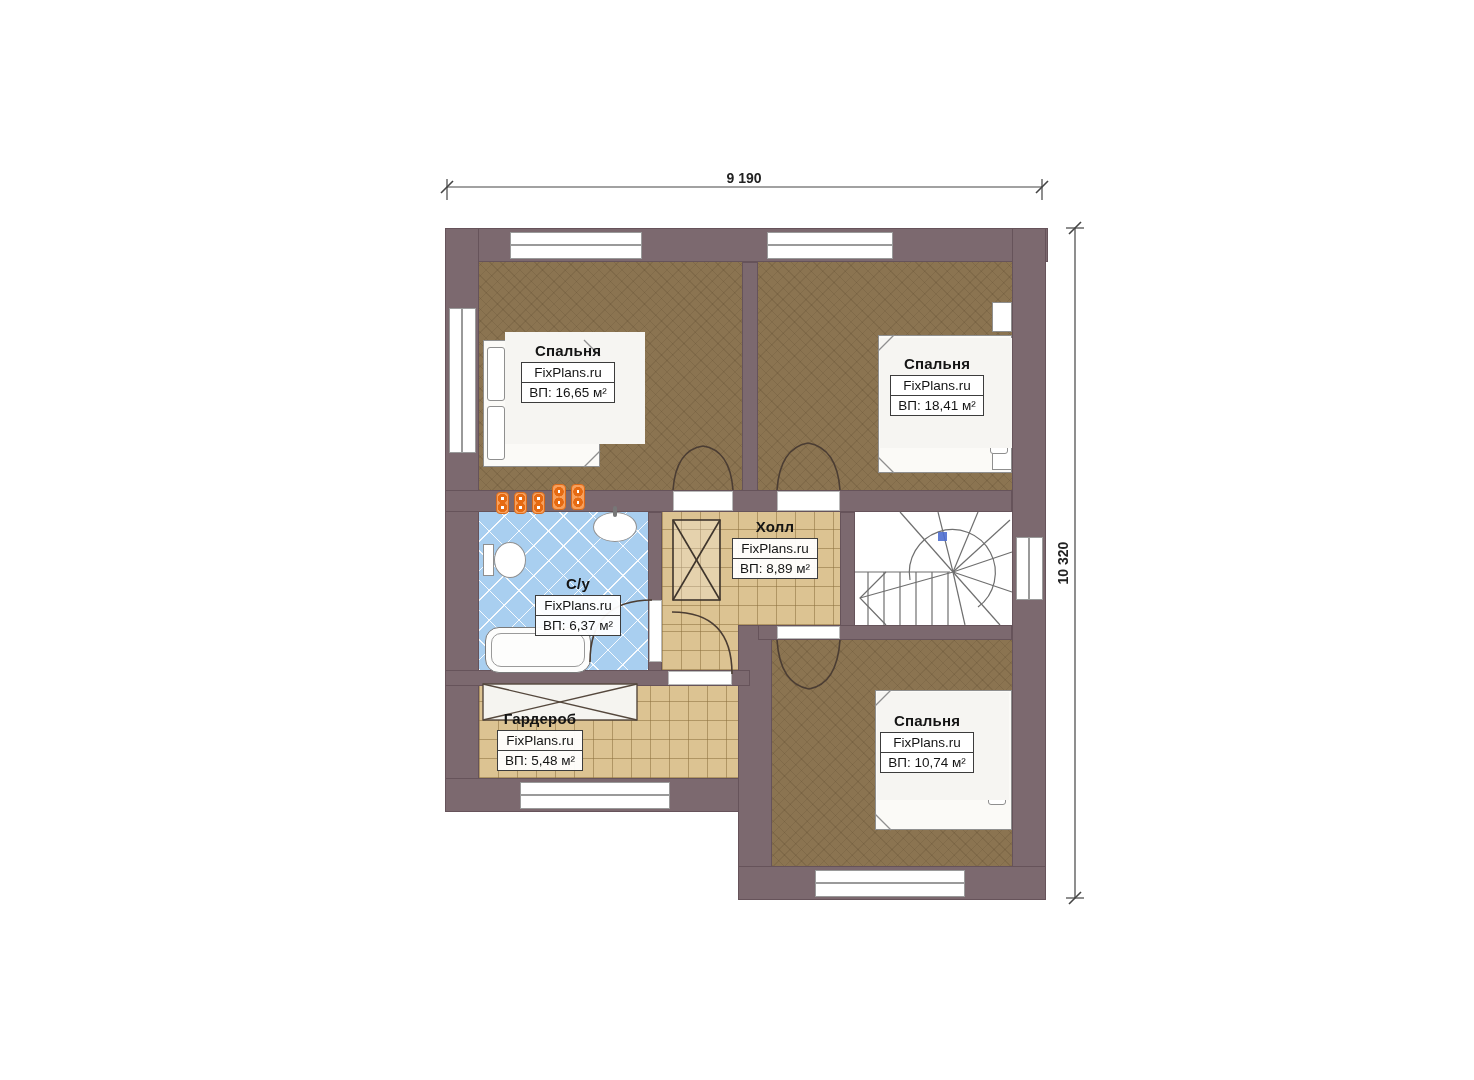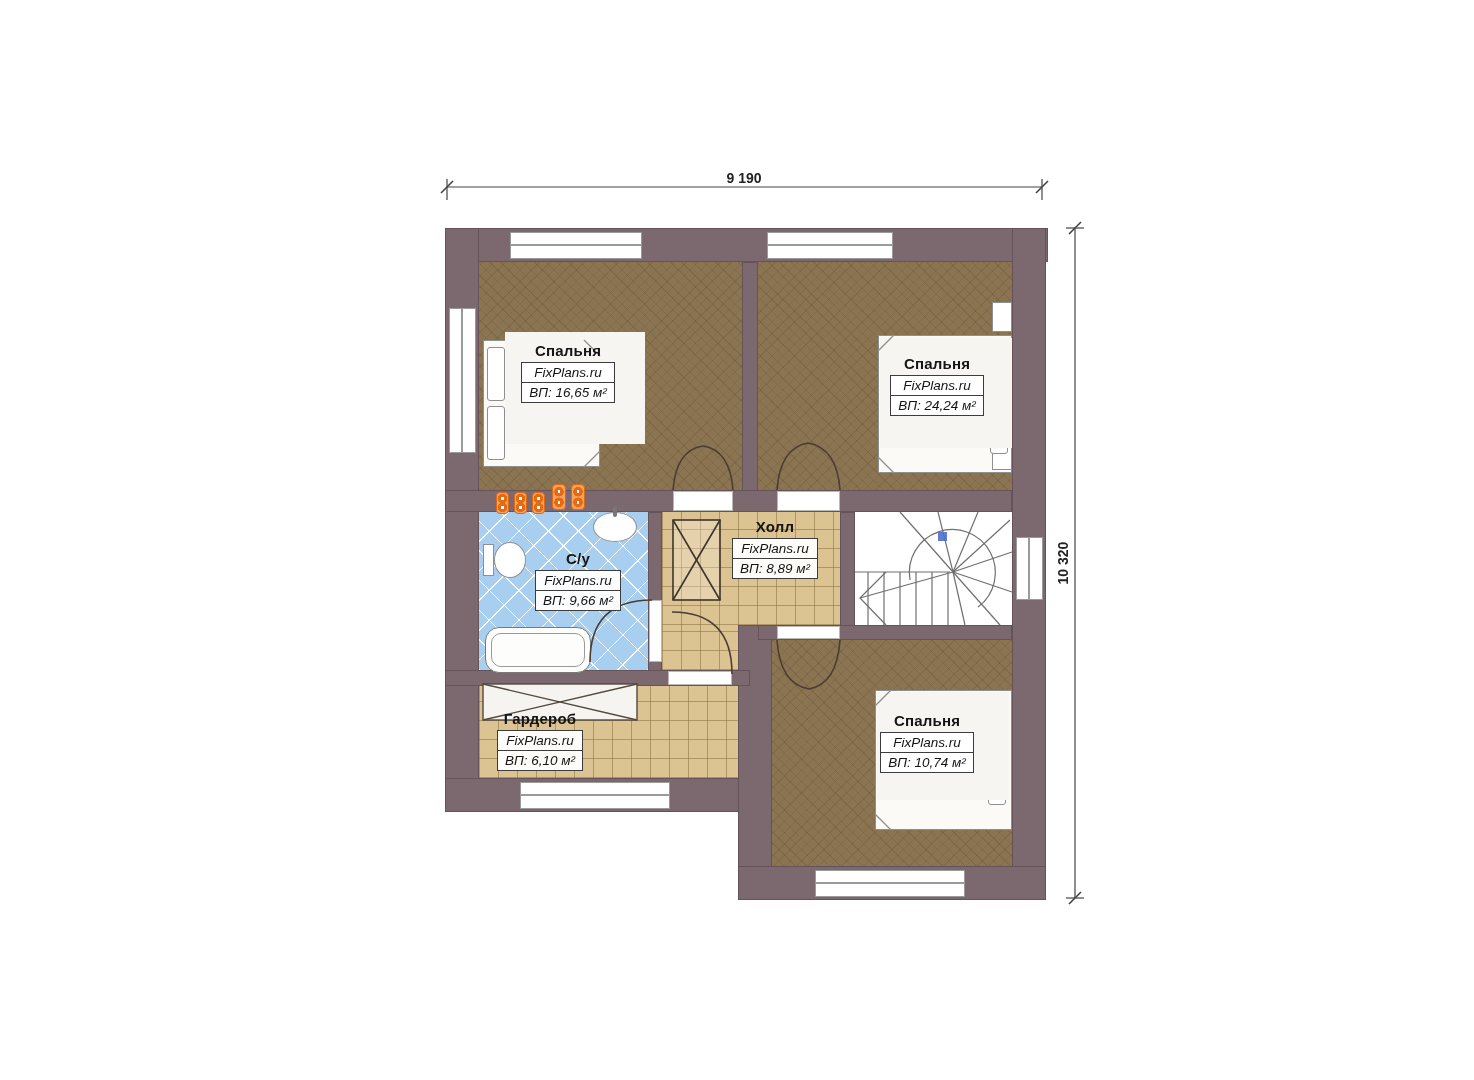--- a/index.html
+++ b/index.html
@@ -45,21 +45,21 @@
   .sink{background:#fff;border:1px solid #8f8f8f;border-radius:50%;z-index:4;}
   .faucet{background:#777;z-index:5;border-radius:2px;}
   .rad{background-color:#f7a05c;border:1px solid #d96a1a;border-radius:4px;z-index:5;
     background-image:
       radial-gradient(circle at 50% 28%, #ffffff 0 1.5px, #e66a12 1.5px 4.5px, rgba(0,0,0,0) 5px),
       radial-gradient(circle at 50% 72%, #ffffff 0 1.5px, #e66a12 1.5px 4.5px, rgba(0,0,0,0) 5px);}
   
   .rlabel{z-index:6;text-align:center;color:#141414;}
   .rlabel .name{font-weight:bold;font-size:15px;margin-bottom:3px;letter-spacing:.2px;}
   .rlabel .box{display:inline-block;border:1px solid #3c3c3c;background:rgba(255,255,255,.95);}
-  .rlabel .row{font-size:13.5px;padding:2px 7px;white-space:nowrap;font-style:italic;}
+  .rlabel .row{font-size:13.5px;padding:2px 7px;white-space:nowrap;}
   .rlabel .row + .row{border-top:1px solid #3c3c3c;}
   
   .dim-text{z-index:6;font-weight:bold;font-size:14px;color:#222;text-align:center;white-space:nowrap;}
   .dim-right{transform:rotate(-90deg);transform-origin:center center;}
   svg.linework{position:absolute;left:0;top:0;z-index:5;pointer-events:none;}
 </style>
 </head>
 <body>
 
 <div class="stage">
@@ -217,42 +217,42 @@
     <div class="name">Спальня</div>
     <div class="box">
       <div class="row">FixPlans.ru</div>
       <div class="row">ВП: 16,65 м²</div>
     </div>
   </div>
   <div class="abs rlabel" style="left:867px;top:355px;width:140px;">
     <div class="name">Спальня</div>
     <div class="box">
       <div class="row">FixPlans.ru</div>
-      <div class="row">ВП: 24,24 м²</div>
-    </div>
-  </div>
-  <div class="abs rlabel" style="left:518px;top:550px;width:120px;">
+      <div class="row">ВП: 18,41 м²</div>
+    </div>
+  </div>
+  <div class="abs rlabel" style="left:518px;top:575px;width:120px;">
     <div class="name">С/у</div>
     <div class="box">
       <div class="row">FixPlans.ru</div>
-      <div class="row">ВП: 9,66 м²</div>
+      <div class="row">ВП: 6,37 м²</div>
     </div>
   </div>
   <div class="abs rlabel" style="left:715px;top:518px;width:120px;">
     <div class="name">Холл</div>
     <div class="box">
       <div class="row">FixPlans.ru</div>
       <div class="row">ВП: 8,89 м²</div>
     </div>
   </div>
   <div class="abs rlabel" style="left:478px;top:710px;width:124px;">
     <div class="name">Гардероб</div>
     <div class="box">
       <div class="row">FixPlans.ru</div>
-      <div class="row">ВП: 6,10 м²</div>
+      <div class="row">ВП: 5,48 м²</div>
     </div>
   </div>
   <div class="abs rlabel" style="left:857px;top:712px;width:140px;">
     <div class="name">Спальня</div>
     <div class="box">
       <div class="row">FixPlans.ru</div>
       <div class="row">ВП: 10,74 м²</div>
     </div>
   </div>
 

